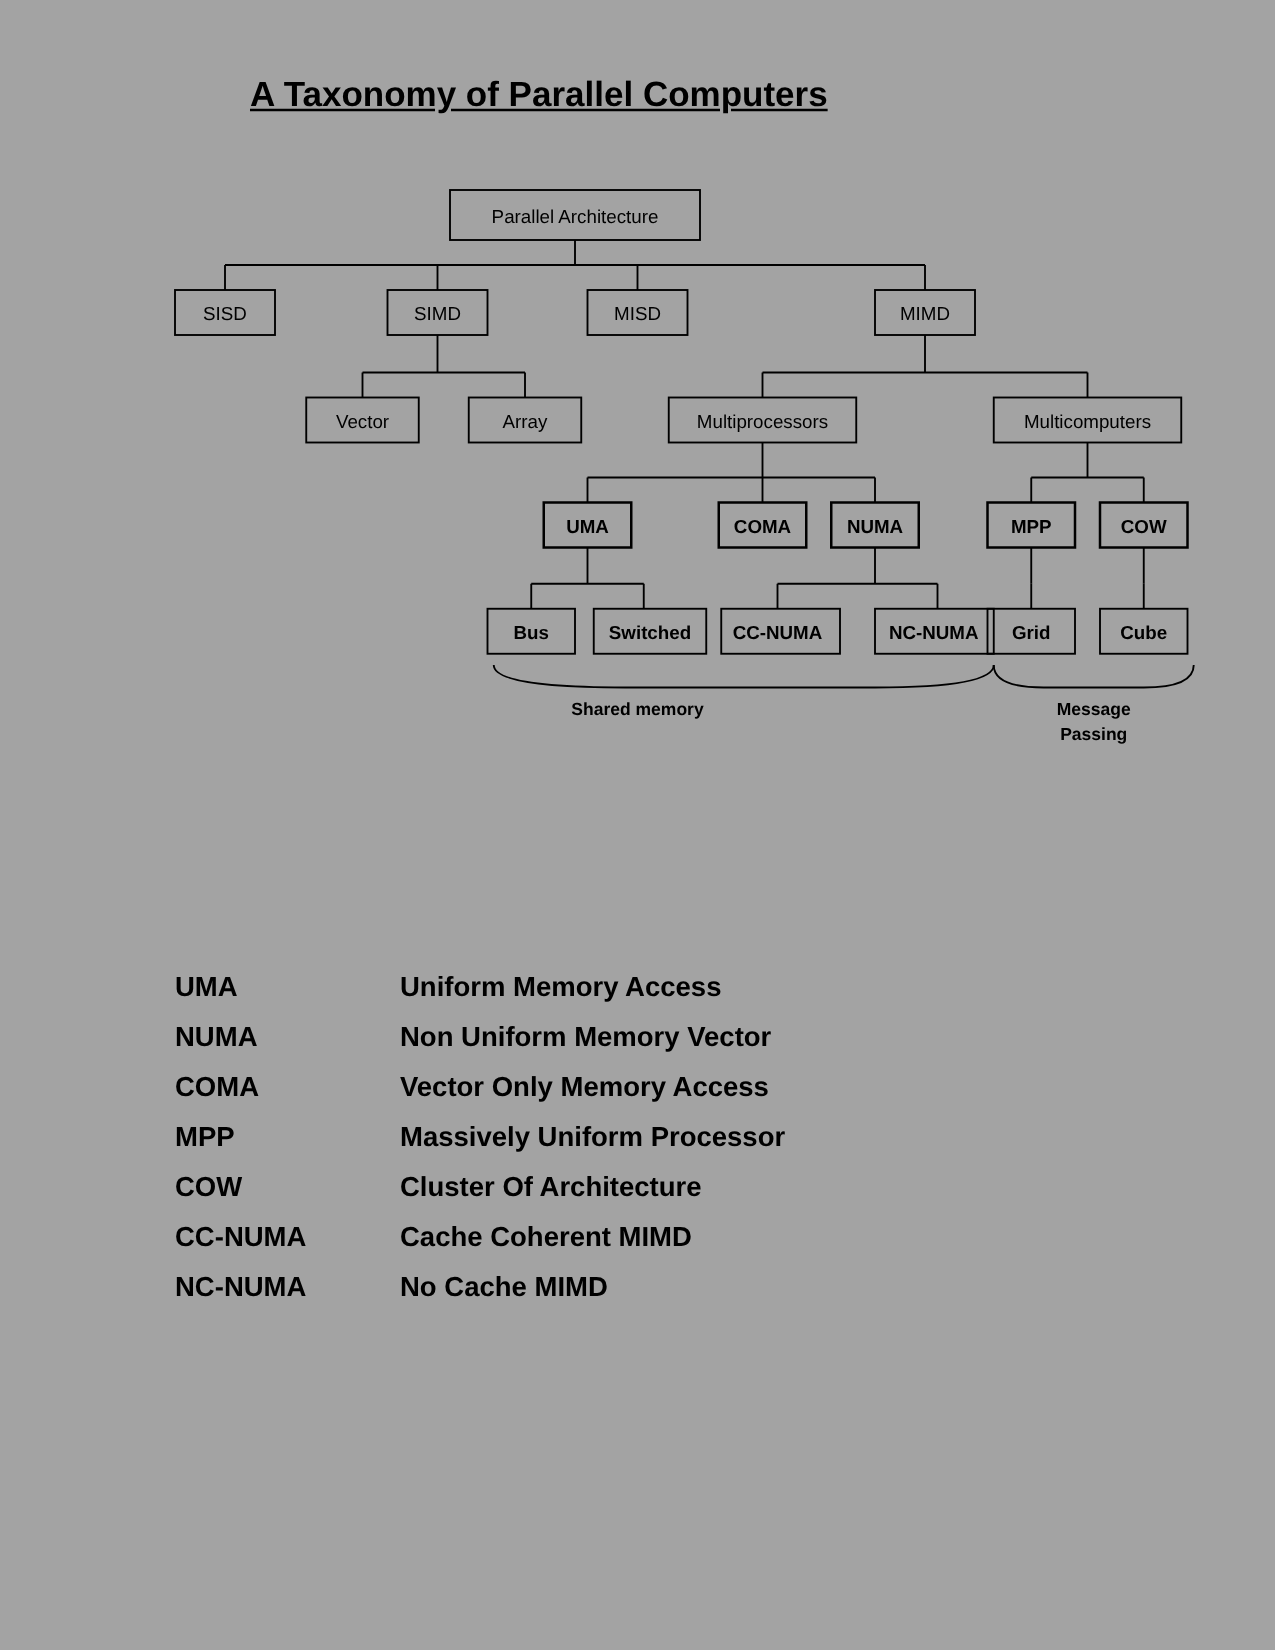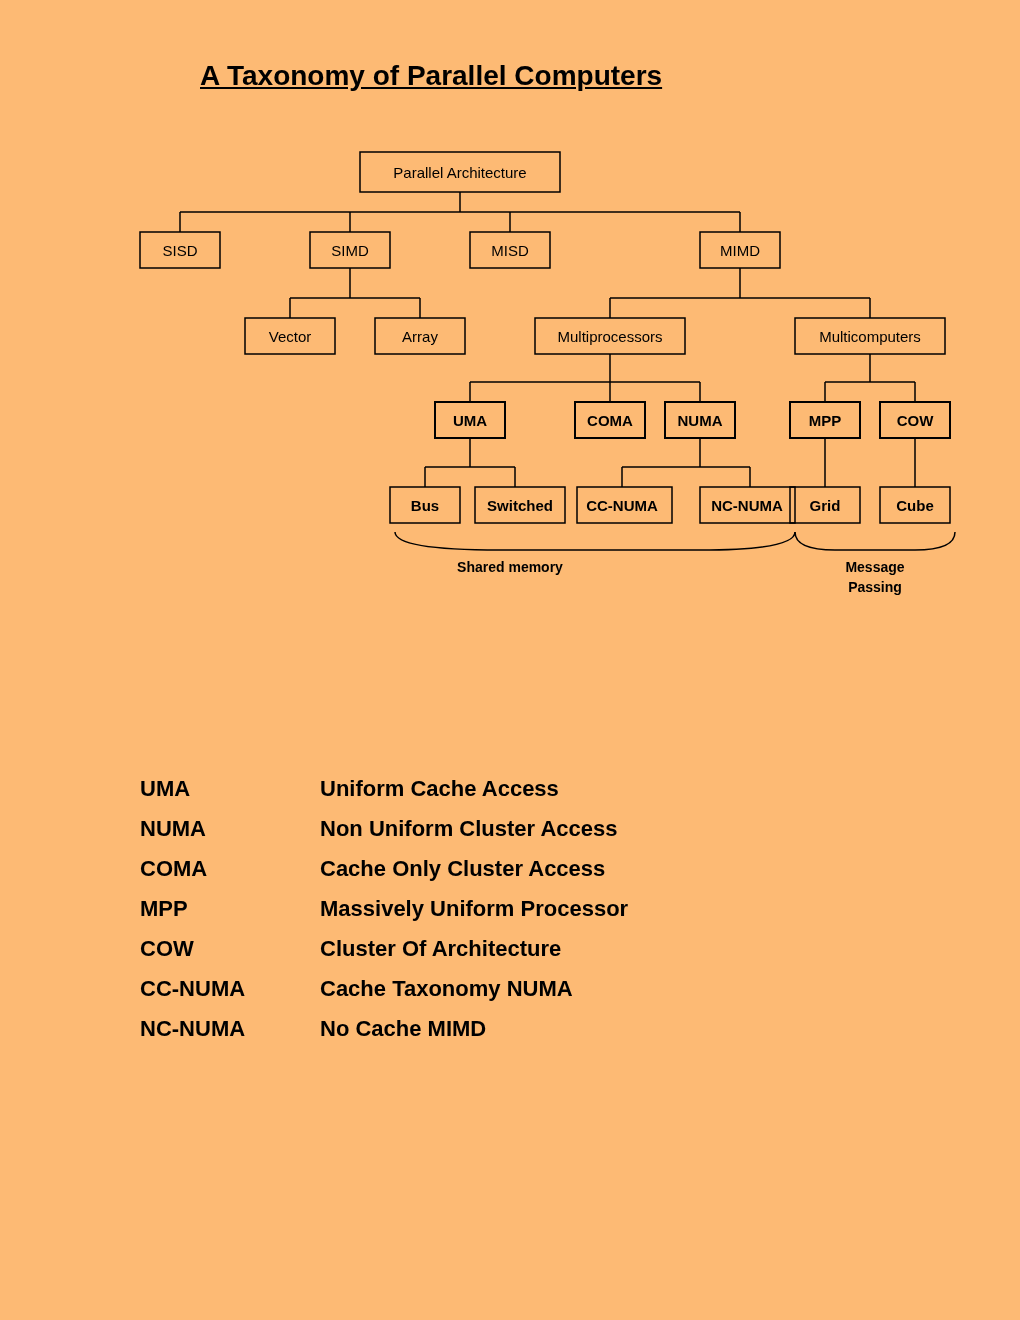--- a/index.html
+++ b/index.html
@@ -8,21 +8,21 @@
       min-height: 1320px;
       background: #fff;
       font-family: Arial, sans-serif;
       color: #000;
     }
 
     .page {
       width: 1020px;
       min-height: 1320px;
       padding: 60px 80px;
-      background: #fdba74;
+      background: #a3a3a3;
     }
 
     .title {
       font-size: 28px;
       font-weight: bold;
       text-decoration: underline;
       margin-bottom: 40px;
       margin-left: 120px;
     }
 
@@ -183,40 +183,40 @@
 
       <path d="M 715 390 Q 715 408 755 408 Q 795 408 795 408 Q 795 408 835 408 Q 875 408 875 390" fill="none" stroke="#000" stroke-width="1.5"></path>
       <text x="795" y="430" text-anchor="middle" font-size="14" font-family="Arial" font-weight="bold">Message</text>
       <text x="795" y="450" text-anchor="middle" font-size="14" font-family="Arial" font-weight="bold">Passing</text>
     </svg>
   </div>
 
   <div class="legend">
     <div class="legend-row">
       <span class="legend-abbr">UMA</span>
-      <span class="legend-desc">Uniform Cache Access</span>
+      <span class="legend-desc">Uniform Memory Access</span>
     </div>
     <div class="legend-row">
       <span class="legend-abbr">NUMA</span>
-      <span class="legend-desc">Non Uniform Cluster Access</span>
+      <span class="legend-desc">Non Uniform Memory Vector</span>
     </div>
     <div class="legend-row">
       <span class="legend-abbr">COMA</span>
-      <span class="legend-desc">Cache Only Cluster Access</span>
+      <span class="legend-desc">Vector Only Memory Access</span>
     </div>
     <div class="legend-row">
       <span class="legend-abbr">MPP</span>
       <span class="legend-desc">Massively Uniform Processor</span>
     </div>
     <div class="legend-row">
       <span class="legend-abbr">COW</span>
       <span class="legend-desc">Cluster Of Architecture</span>
     </div>
     <div class="legend-row">
       <span class="legend-abbr">CC-NUMA</span>
-      <span class="legend-desc">Cache Taxonomy NUMA</span>
+      <span class="legend-desc">Cache Coherent MIMD</span>
     </div>
     <div class="legend-row">
       <span class="legend-abbr">NC-NUMA</span>
       <span class="legend-desc">No Cache MIMD</span>
     </div>
   </div>
 </div>
 
 </body></html>

